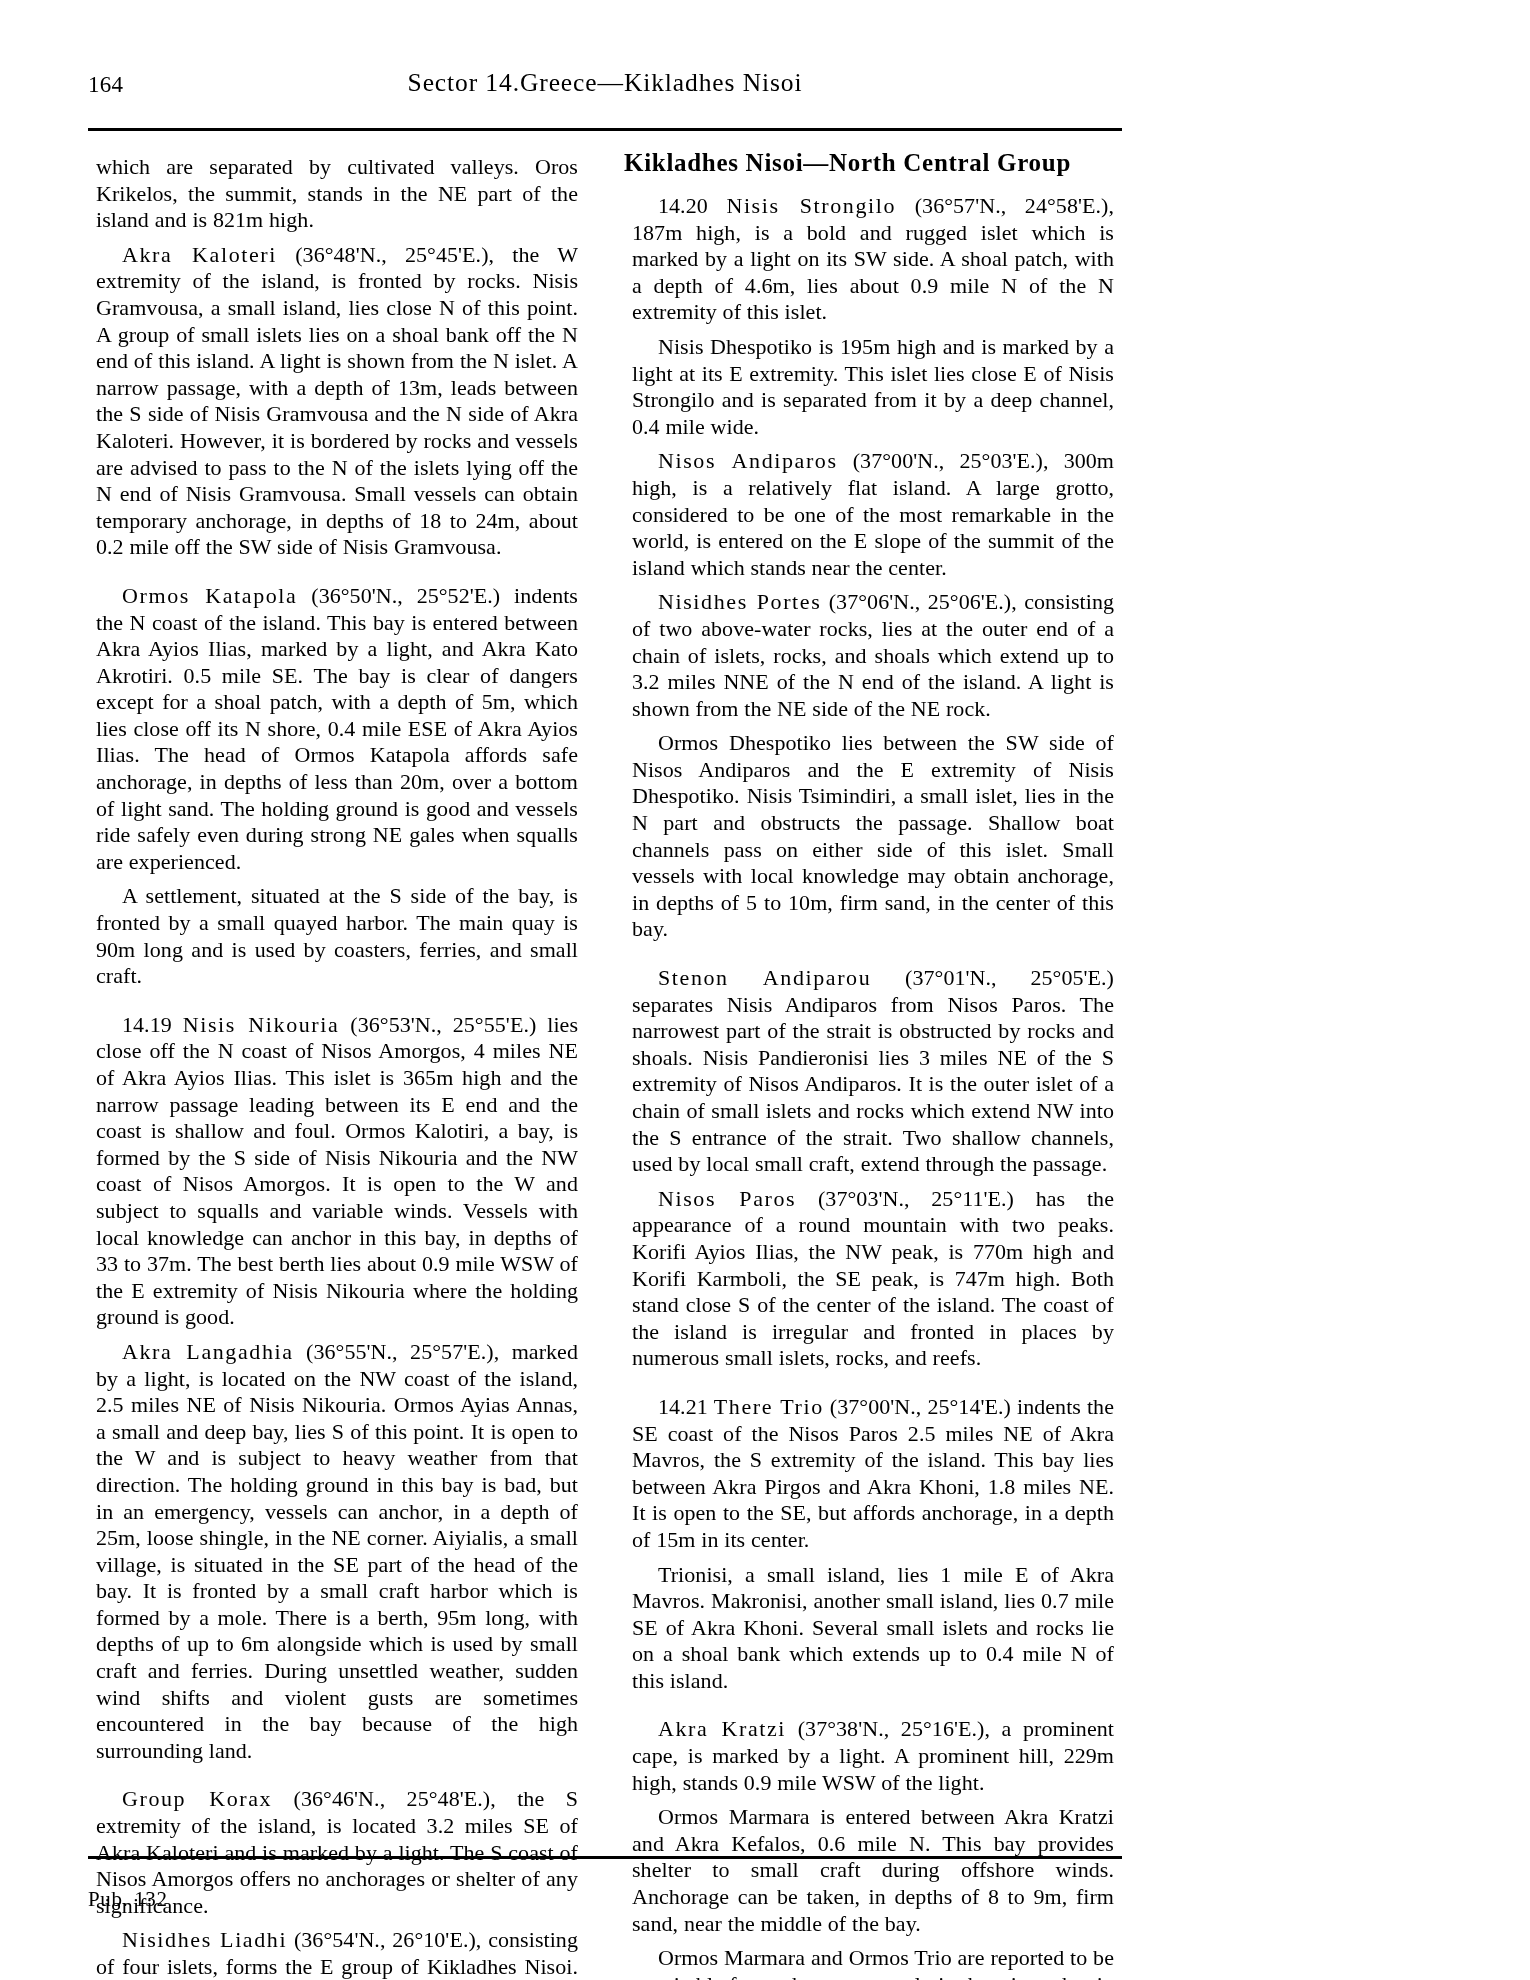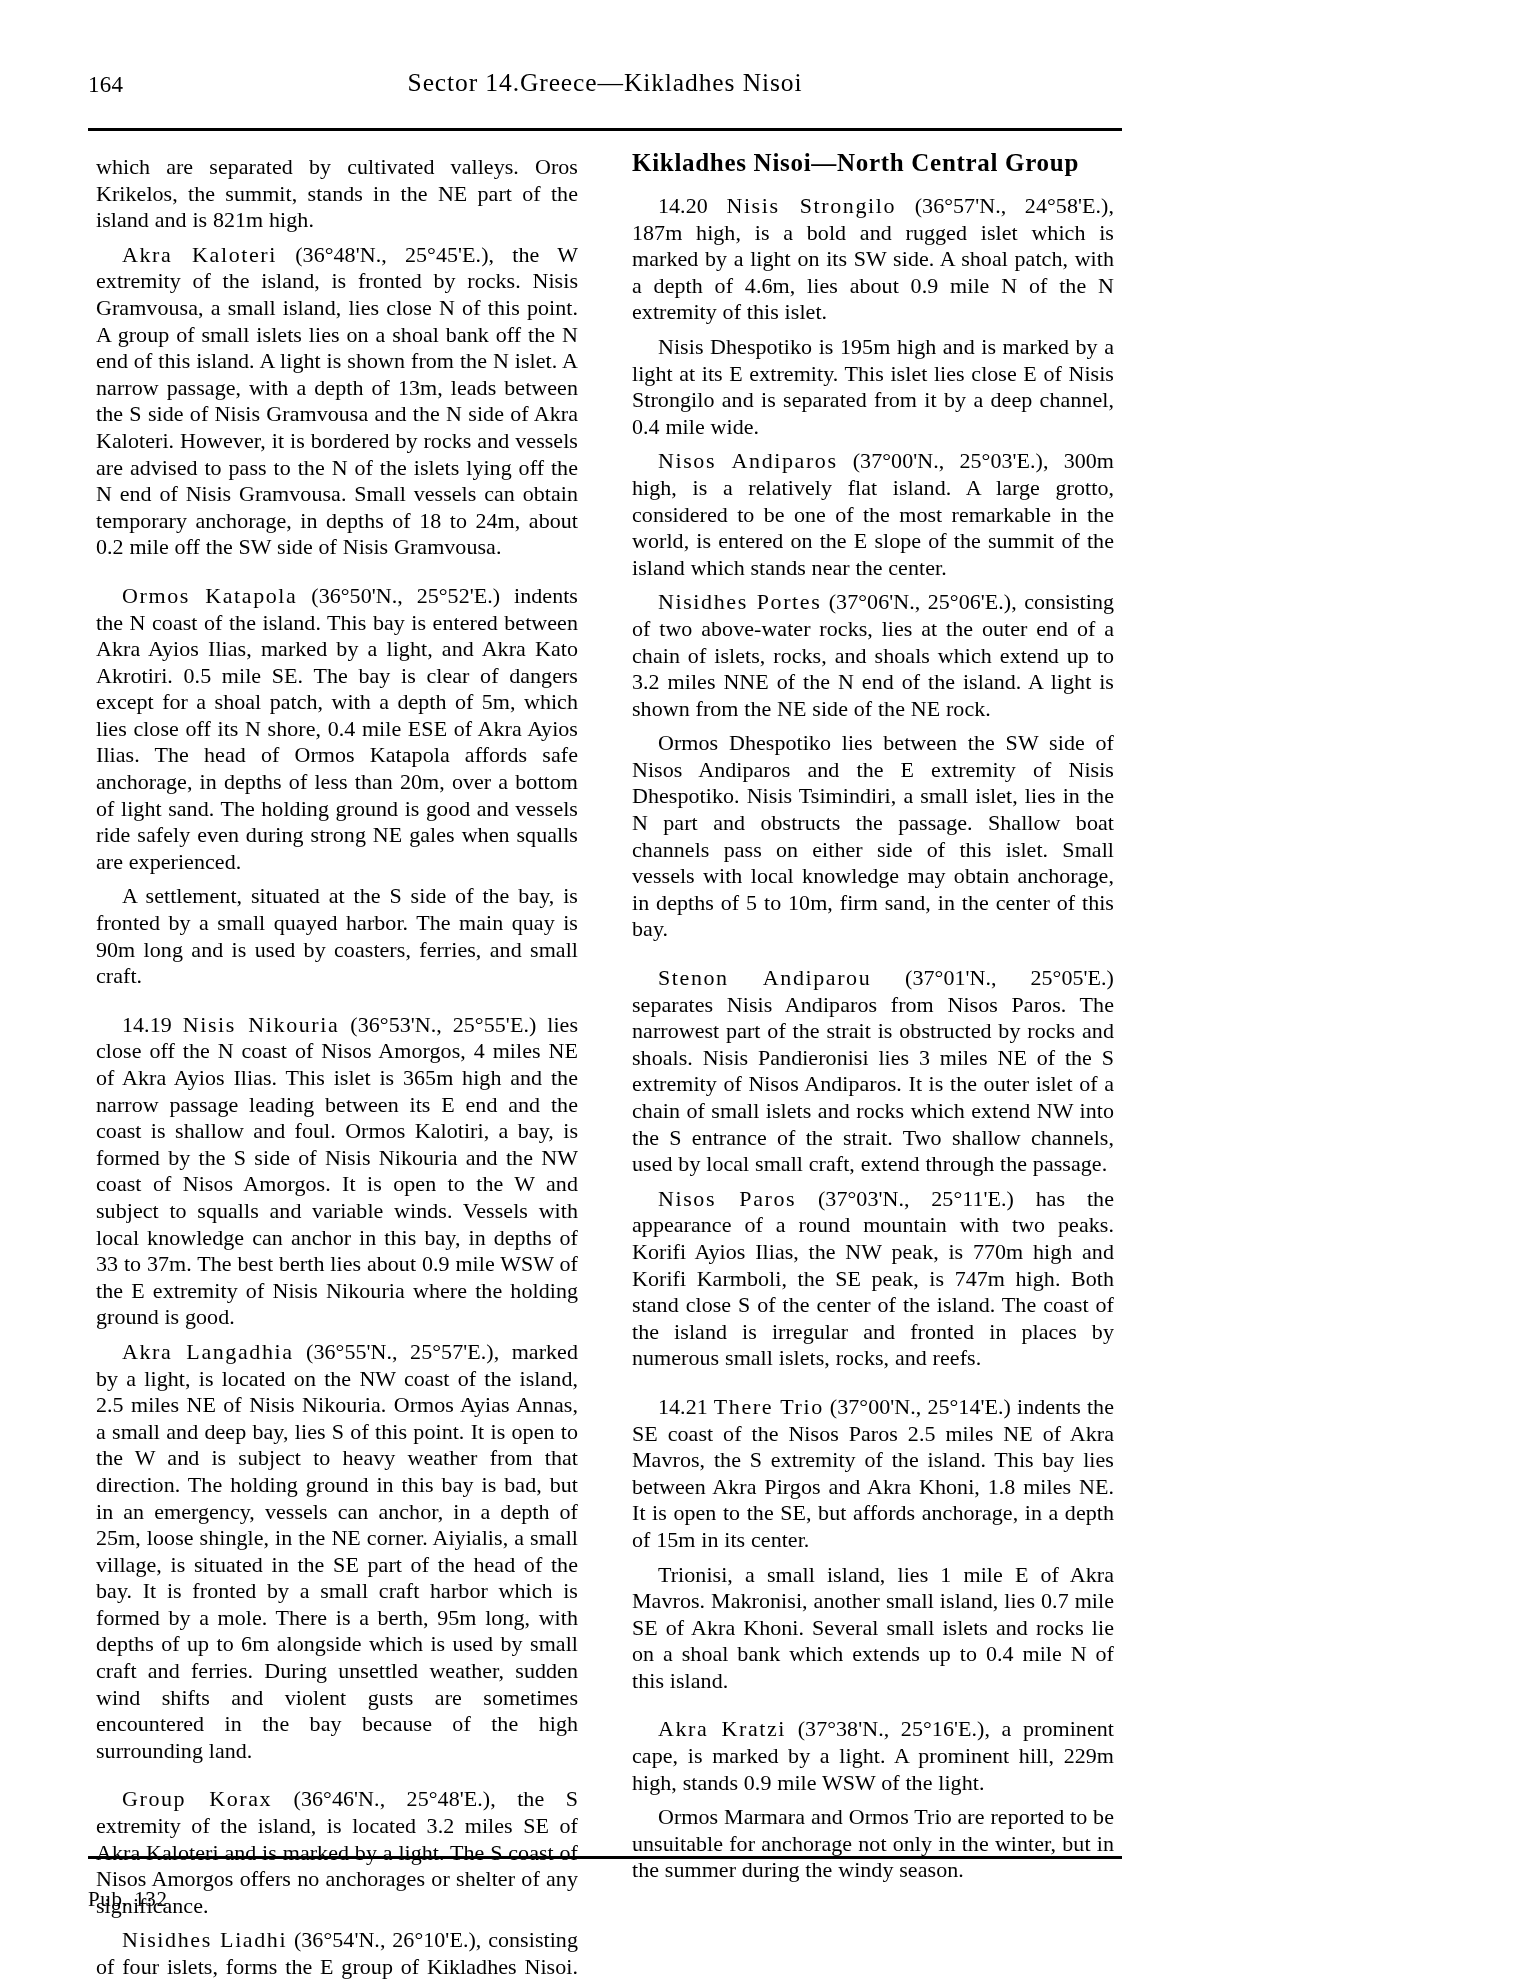--- a/index.html
+++ b/index.html
@@ -92,21 +92,21 @@
     width: 498px;
     height: 1700px;
   }
   .col-left  { left: 0; }
   .col-right { left: 536px; }
 
   .section-head {
     font-size: 25px;
     line-height: 34px;
     letter-spacing: 0.7px;
-    margin: 0 0 13px 8px;
+    margin: 0 0 13px 0;
     white-space: nowrap;
   }
 
   p.body {
     margin: 8px;
     font-size: 22px;
     line-height: 26.6px;
     text-align: justify;
     text-justify: inter-word;
     hyphens: none;
@@ -153,20 +153,21 @@
           <p class="body indent"><span>14.20 </span><span class="pn">Nisis Strongilo</span> (36°57'N., 24°58'E.), 187m high, is a bold and rugged islet which is marked by a light on its SW side. A shoal patch, with a depth of 4.6m, lies about 0.9 mile N of the N extremity of this islet.</p>
           <p class="body indent">Nisis Dhespotiko is 195m high and is marked by a light at its E extremity. This islet lies close E of Nisis Strongilo and is separated from it by a deep channel, 0.4 mile wide.</p>
           <p class="body indent"><span class="pn">Nisos Andiparos</span> (37°00'N., 25°03'E.), 300m high, is a relatively flat island. A large grotto, considered to be one of the most remarkable in the world, is entered on the E slope of the summit of the island which stands near the center.</p>
           <p class="body indent"><span class="pn">Nisidhes Portes</span> (37°06'N., 25°06'E.), consisting of two above-water rocks, lies at the outer end of a chain of islets, rocks, and shoals which extend up to 3.2 miles NNE of the N end of the island. A light is shown from the NE side of the NE rock.</p>
           <p class="body indent">Ormos Dhespotiko lies between the SW side of Nisos Andiparos and the E extremity of Nisis Dhespotiko. Nisis Tsimindiri, a small islet, lies in the N part and obstructs the passage. Shallow boat channels pass on either side of this islet. Small vessels with local knowledge may obtain anchorage, in depths of 5 to 10m, firm sand, in the center of this bay.</p>
           <p class="body indent gap"><span class="pn">Stenon Andiparou</span> (37°01'N., 25°05'E.) separates Nisis Andiparos from Nisos Paros. The narrowest part of the strait is obstructed by rocks and shoals. Nisis Pandieronisi lies 3 miles NE of the S extremity of Nisos Andiparos. It is the outer islet of a chain of small islets and rocks which extend NW into the S entrance of the strait. Two shallow channels, used by local small craft, extend through the passage.</p>
           <p class="body indent"><span class="pn">Nisos Paros</span> (37°03'N., 25°11'E.) has the appearance of a round mountain with two peaks. Korifi Ayios Ilias, the NW peak, is 770m high and Korifi Karmboli, the SE peak, is 747m high. Both stand close S of the center of the island. The coast of the island is irregular and fronted in places by numerous small islets, rocks, and reefs.</p>
           <p class="body indent gap"><span>14.21 </span><span class="pn">There Trio</span> (37°00'N., 25°14'E.) indents the SE coast of the Nisos Paros 2.5 miles NE of Akra Mavros, the S extremity of the island. This bay lies between Akra Pirgos and Akra Khoni, 1.8 miles NE. It is open to the SE, but affords anchorage, in a depth of 15m in its center.</p>
           <p class="body indent">Trionisi, a small island, lies 1 mile E of Akra Mavros. Makronisi, another small island, lies 0.7 mile SE of Akra Khoni. Several small islets and rocks lie on a shoal bank which extends up to 0.4 mile N of this island.</p>
           <p class="body indent gap"><span class="pn">Akra Kratzi</span> (37°38'N., 25°16'E.), a prominent cape, is marked by a light. A prominent hill, 229m high, stands 0.9 mile WSW of the light.</p>
+          <p class="body indent">Ormos Marmara is entered between Akra Kratzi and Akra Kefalos, 0.6 mile N. This bay provides shelter to small craft during offshore winds. Anchorage can be taken, in depths of 8 to 9m, firm sand, near the middle of the bay.</p>
           <p class="body indent">Ormos Marmara and Ormos Trio are reported to be unsuitable for anchorage not only in the winter, but in the summer during the windy season.</p>
         </div>
     </div>
   </div>
 
   <div class="rule-bottom"></div>
   <div class="footer">Pub. 132</div>
 
 </div>
 

